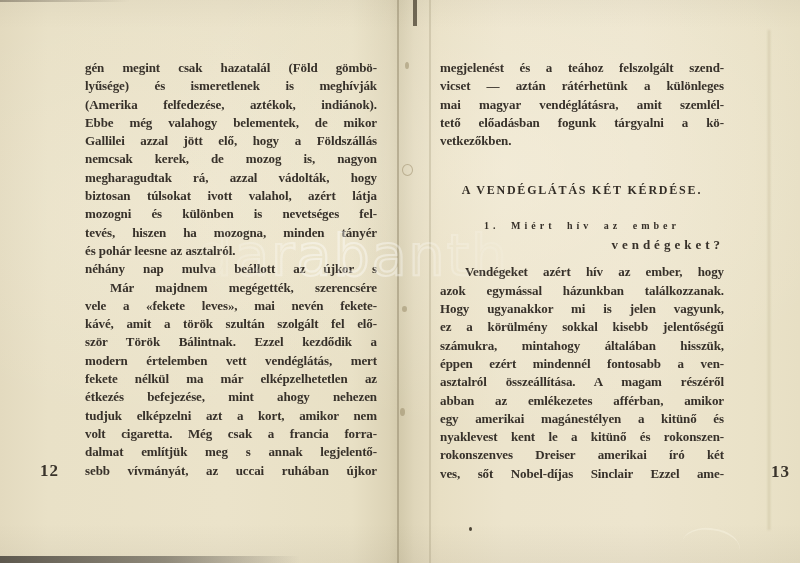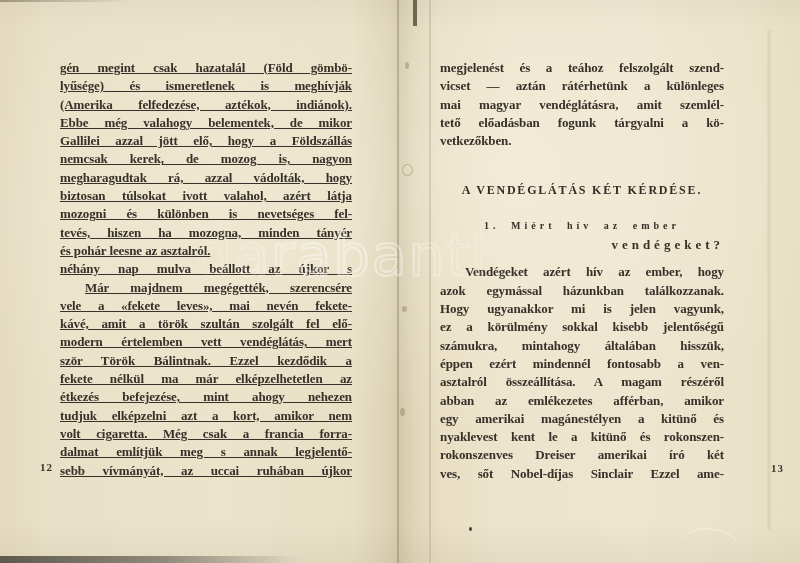--- a/index.html
+++ b/index.html
@@ -16,21 +16,21 @@
         #ece4cc 63%, #ede5ce 80%, #eae2c8 94%, #e7dfc4 100%);
   }
   .textblock{
     position:absolute;
     font-weight:700;
     font-size:13px;
     color:#37312a;
     letter-spacing:-0.1px;
     text-rendering:optimizeLegibility;
   }
-  .left-block{left:60px;top:59px;width:292px;text-decoration:underline;}
+  .left-block{left:85px;top:59px;width:292px;}
   .right-block{left:440px;top:59px;width:284px;}
   .ln{
     line-height:18.3px;height:18.3px;overflow:hidden;
     text-align:justify;text-align-last:justify;
   }
   .pend{text-align-last:left;}
   .ind{text-indent:25px;}
   .heading{
     margin-top:31px;line-height:18px;height:18px;
     text-align:center;font-size:12px;letter-spacing:1.8px;
@@ -39,21 +39,21 @@
   .sub1{
     margin-top:17px;line-height:19px;height:19px;
     text-align:center;font-size:10px;letter-spacing:4px;word-spacing:5px;
   }
   .sub2{
     line-height:19px;height:19px;
     text-align:right;font-size:13px;letter-spacing:4px;
   }
   .p2start{margin-top:9px;}
   .pagenum{
-    position:absolute;font-weight:700;font-size:11px;color:#39332b;letter-spacing:1px;
+    position:absolute;font-weight:700;font-size:17px;color:#39332b;letter-spacing:1px;
   }
   .pn-left{left:40px;top:461px;}
   .pn-right{left:771px;top:462px;text-align:right;}
   .watermark{
     position:absolute;left:196px;top:222px;
     font-family:"DejaVu Sans",sans-serif;
     font-size:57px;font-weight:400;letter-spacing:2px;
     color:transparent;
     -webkit-text-stroke:2.2px rgba(255,255,255,0.55);
     opacity:.75;pointer-events:none;
@@ -124,22 +124,22 @@
     <div class="ln">nemcsak kerek, de mozog is, nagyon</div>
     <div class="ln">megharagudtak rá, azzal vádolták, hogy</div>
     <div class="ln">biztosan túlsokat ivott valahol, azért látja</div>
     <div class="ln">mozogni és különben is nevetséges fel-</div>
     <div class="ln">tevés, hiszen ha mozogna, minden tányér</div>
     <div class="ln pend">és pohár leesne az asztalról.</div>
     <div class="ln">néhány nap mulva beállott az újkor s</div>
     <div class="ln ind">Már majdnem megégették, szerencsére</div>
     <div class="ln">vele a «fekete leves», mai nevén fekete-</div>
     <div class="ln">kávé, amit a török szultán szolgált fel elő-</div>
+    <div class="ln">ször Török Bálintnak. Ezzel kezdődik a</div>
     <div class="ln">modern értelemben vett vendéglátás, mert</div>
-    <div class="ln">ször Török Bálintnak. Ezzel kezdődik a</div>
     <div class="ln">fekete nélkül ma már elképzelhetetlen az</div>
     <div class="ln">étkezés befejezése, mint ahogy nehezen</div>
     <div class="ln">tudjuk elképzelni azt a kort, amikor nem</div>
     <div class="ln">volt cigaretta. Még csak a francia forra-</div>
     <div class="ln">dalmat említjük meg s annak legjelentő-</div>
     <div class="ln">sebb vívmányát, az uccai ruhában újkor</div>
   </div>
 
   <div class="textblock right-block">
     <div class="ln">megjelenést és a teához felszolgált szend-</div>

